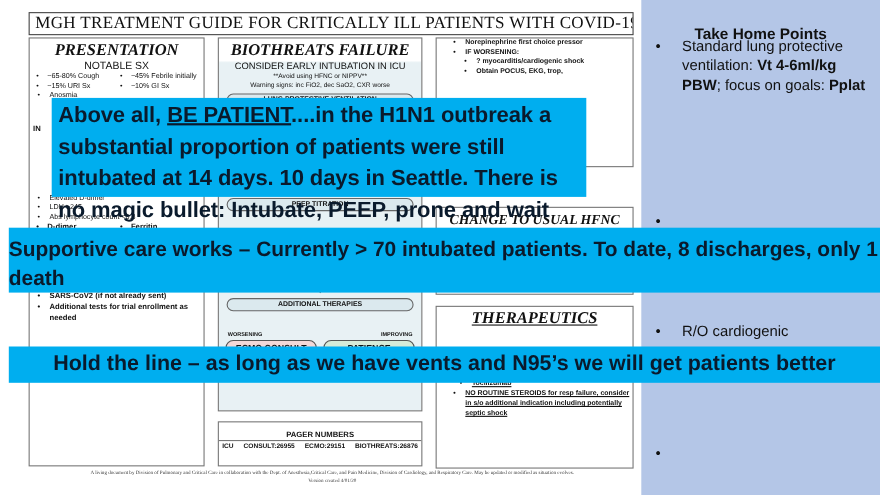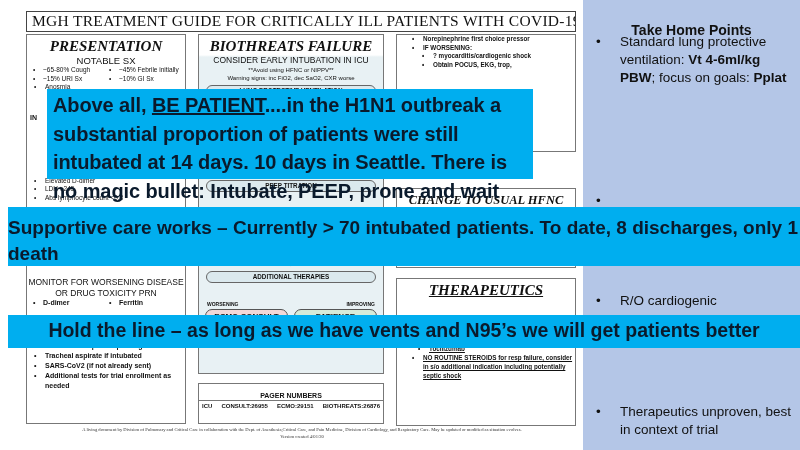--- a/index.html
+++ b/index.html
@@ -76,21 +76,20 @@
     </div>
     <ul class="bl">
       <li>Anosmia</li>
     </ul>
     <div style="font-size:7px;font-weight:bold;padding-left:3px;margin-top:22px;">IN</div>
     <ul class="bl" style="margin-top:56px;">
       <li>Elevated D-dimer</li>
       <li>LDH &gt;245</li>
       <li>Abs lymphocyte count &lt;0.8</li>
     </ul>
-    <div class="sub" style="margin-top:74px;font-size:8.5px;">MONITOR FOR WORSENING DISEASE OR DRUG TOXICITY PRN</div>
     <div class="grid2">
       <span style="font-weight:bold;font-size:7px;">D-dimer</span>
       <span style="font-weight:bold;font-size:7px;">Ferritin</span>
     </div>
     <ul class="bl nb" style="margin-top:24px;">
       <li>Influenza A/B, RSV</li>
       <li>Additional resp virus per ID guide</li>
       <li>Tracheal aspirate if intubated</li>
       <li>SARS-CoV2 (if not already sent)</li>
       <li>Additional tests for trial enrollment as needed</li>
@@ -185,21 +184,20 @@
   </div>
   <div class="th-item" style="top:192px;">
     <span class="dot">•</span>
   </div>
   <div class="th-item" style="top:292px;">
     <span class="dot">•</span>
     <span>R/O cardiogenic</span>
   </div>
   <div class="th-item" style="top:403px;">
     <span class="dot">•</span>
-    <span>Therapeutics unproven, best in context of trial</span>
   </div>
 </div>
 
 <div class="banner banner-1">
   <span>Above all, </span><u>BE PATIENT</u><span>....in the H1N1 outbreak a substantial proportion of patients were still intubated at 14 days. 10 days in Seattle. There is no magic bullet: Intubate, PEEP, prone and wait</span>
 </div>
 <div class="banner banner-2">Supportive care works – Currently &gt; 70 intubated patients. To date,  8 discharges, only 1 death</div>
 <div class="banner banner-3">Hold the line – as long as we have vents and N95’s we will get patients better</div>
 
 </body></html>

